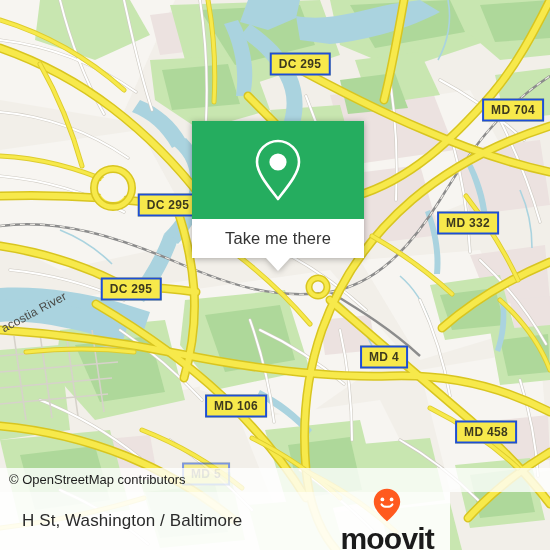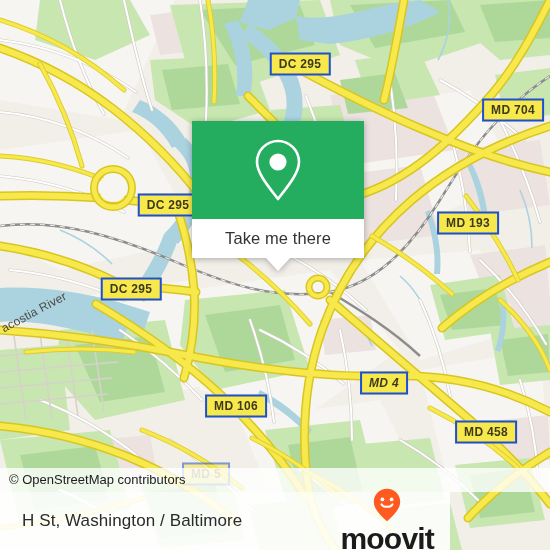--- a/index.html
+++ b/index.html
@@ -436,24 +436,24 @@
       <circle cx="113" cy="188" r="14" fill="#f7f5f1"></circle>
       <circle cx="318" cy="287" r="9" fill="none" stroke="#d8c520" stroke-width="7"></circle>
       <circle cx="318" cy="287" r="9" fill="none" stroke="#f7e94b" stroke-width="4"></circle>
 
     </g>
   </svg>
 
   <div>
     <div class="shield" style="left:300px; top:64px;">DC 295</div>
     <div class="shield" style="left:513px; top:110px;">MD 704</div>
-    <div class="shield" style="left:468px; top:223px;">MD 193</div>
+    <div class="shield" style="left:468px; top:223px;">MD 332</div>
     <div class="shield" style="left:168px; top:205px;">DC 295</div>
     <div class="shield" style="left:131px; top:289px;">DC 295</div>
-    <div class="shield" style="left:384px; top:383px;font-style:italic;">MD 4</div>
+    <div class="shield" style="left:384px; top:357px;">MD 4</div>
     <div class="shield" style="left:236px; top:406px;">MD 106</div>
     <div class="shield" style="left:486px; top:432px;">MD 458</div>
     <div class="shield faded" style="left:206px; top:474px;">MD 5</div>
   </div>
 
   <div class="water-label" style="left:2px; top:322px; transform:rotate(-28deg);">acostia River</div>
 
   <div id="popup">
     <div id="popup-green">
       <span id="popup-pin">

